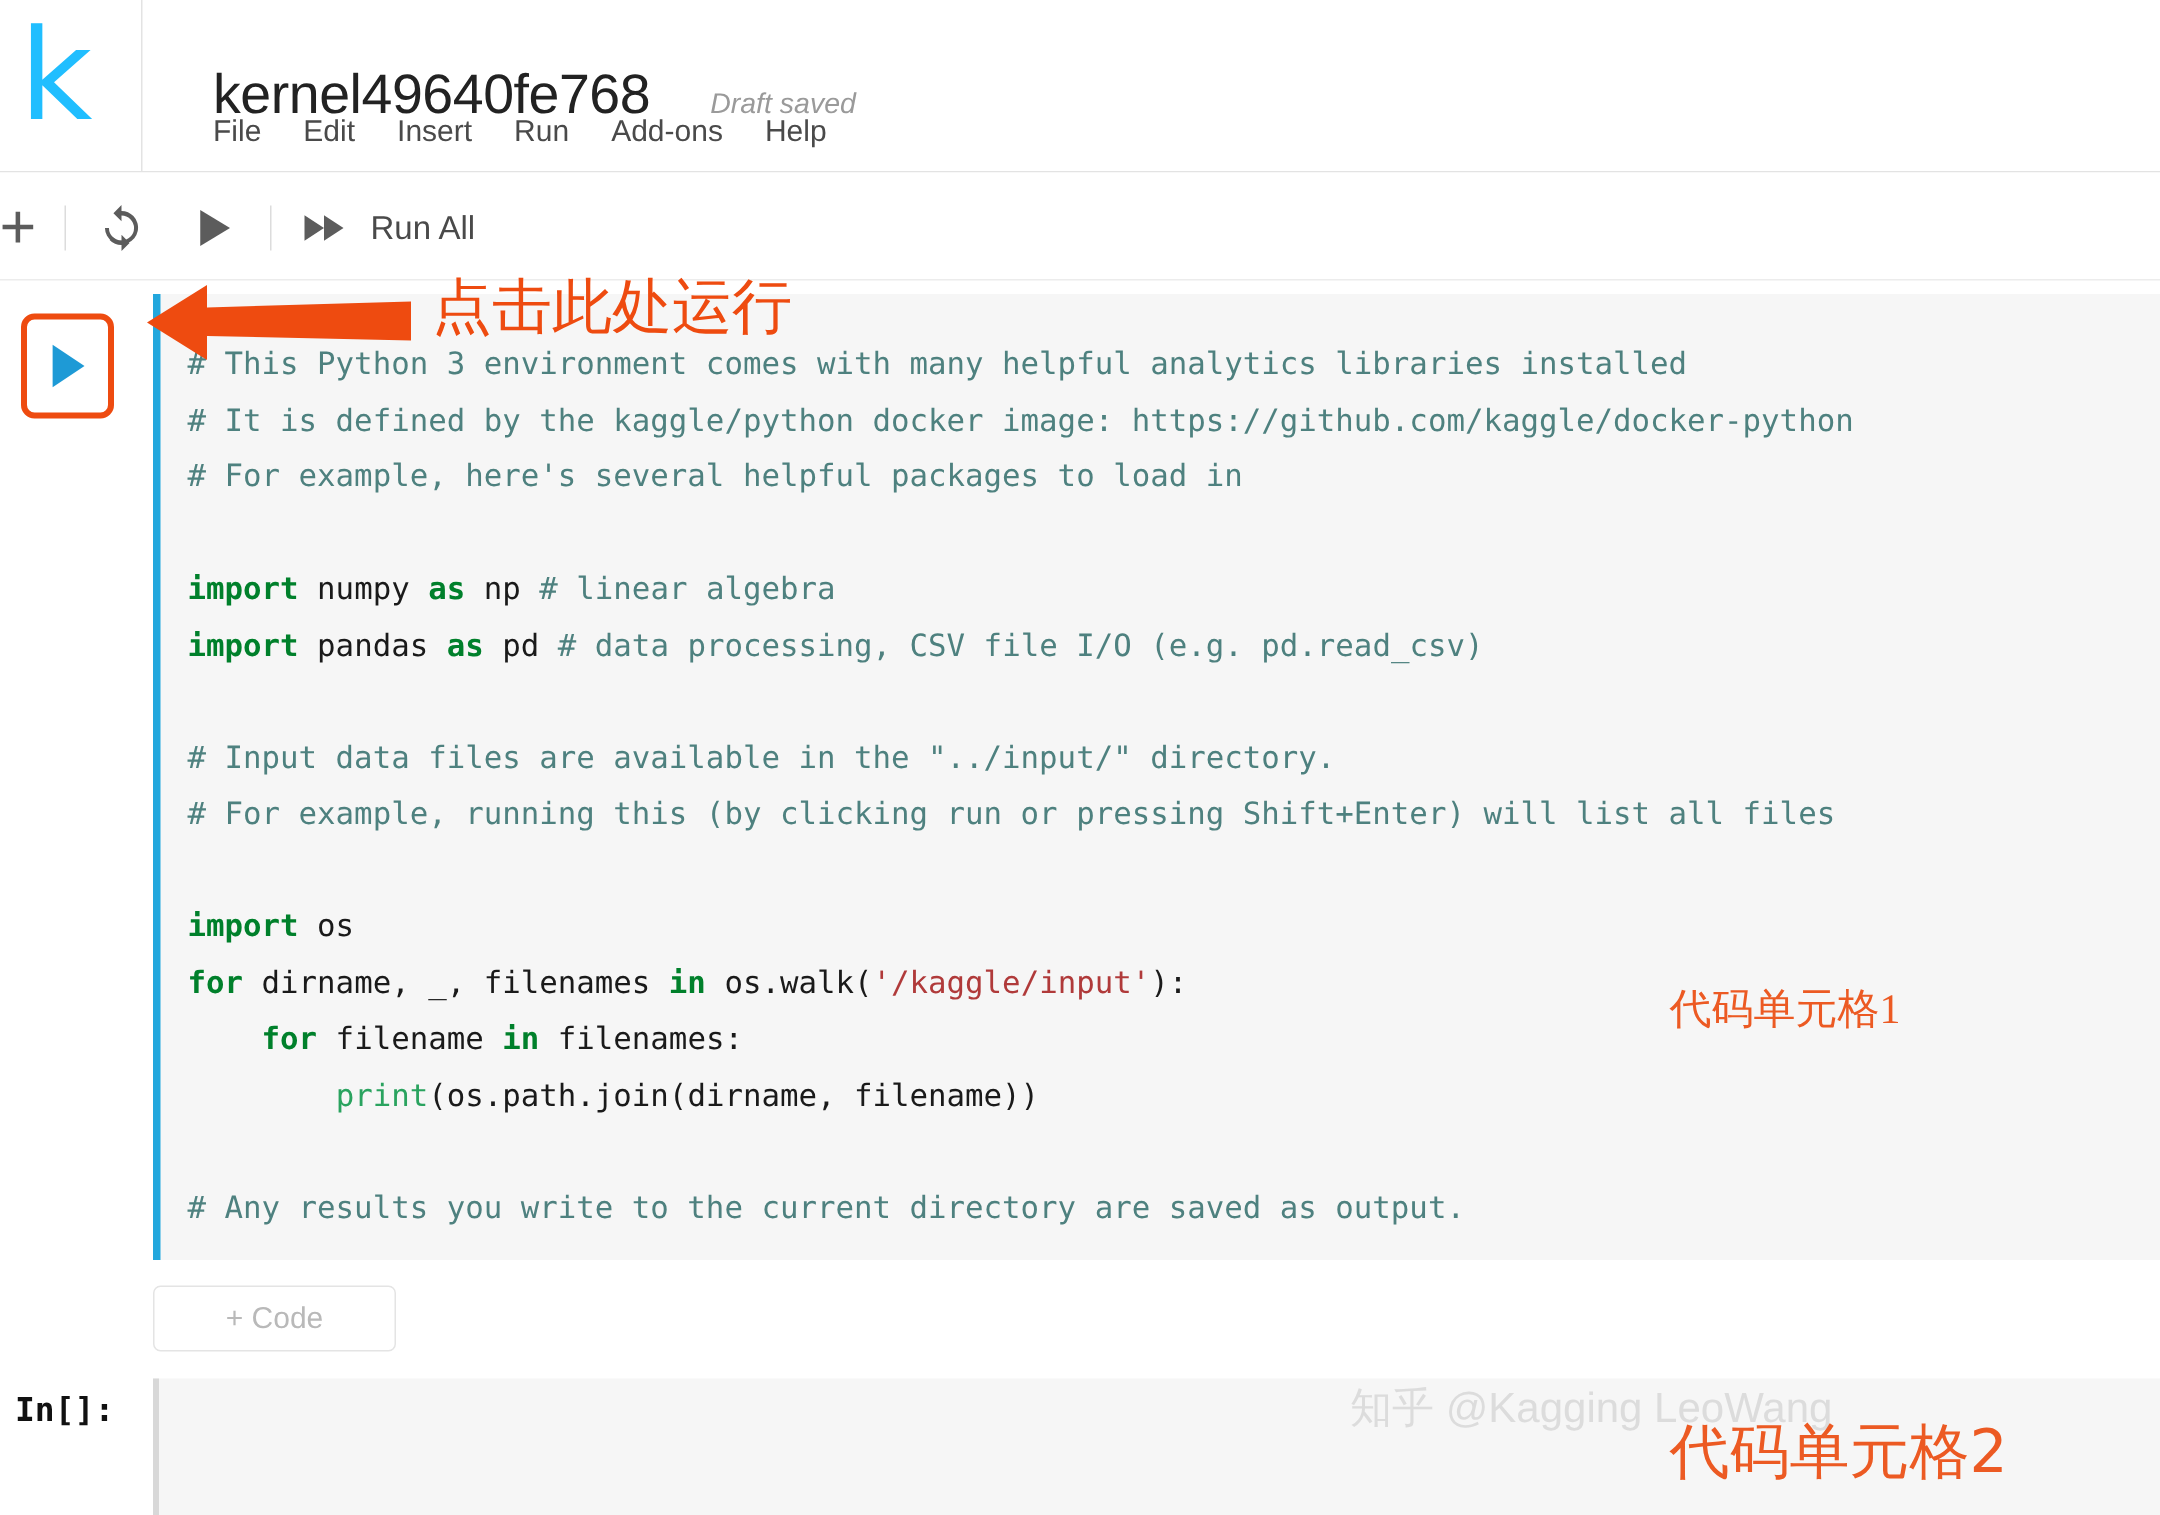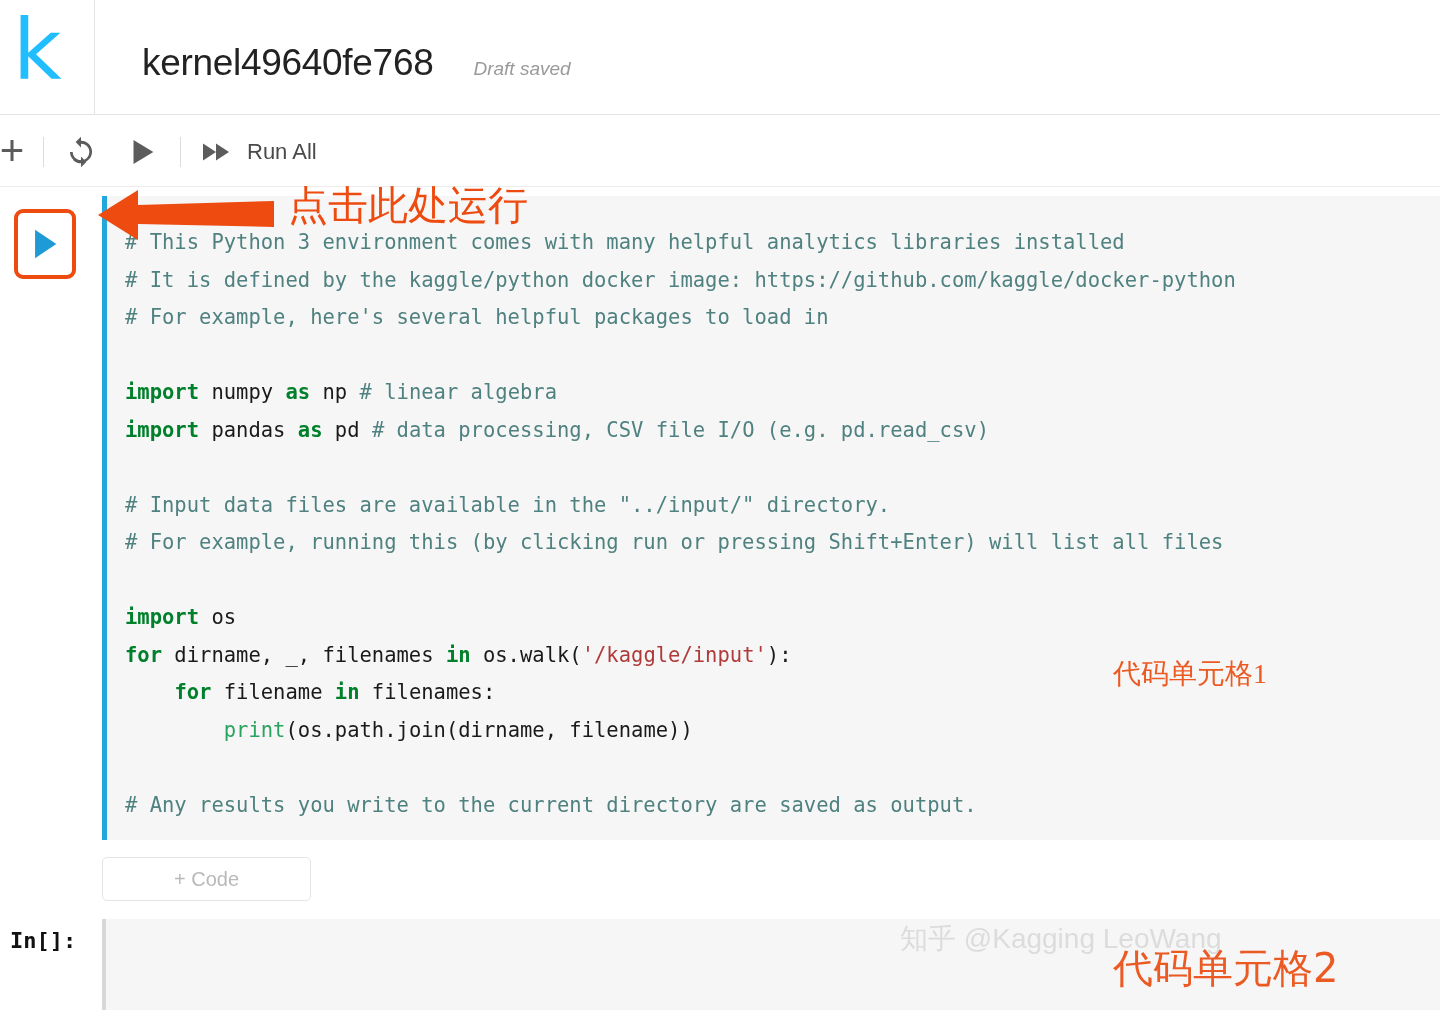--- a/index.html
+++ b/index.html
@@ -158,21 +158,21 @@
   .c-plain   { color: #1a1a1a; }
 
   
   #add-buttons {
     position: absolute;
     left: 102px; top: 857px;
     display: flex;
     gap: 29px;
   }
   .add-btn {
-    width: 209px; height: 44px;
+    width: 162px; height: 44px;
     border: 1px solid #e4e4e4;
     border-radius: 5px;
     background: #fff;
     color: #b9b9b9;
     font-size: 20px;
     display: flex;
     align-items: center;
     justify-content: center;
     cursor: pointer;
     box-sizing: border-box;
@@ -246,20 +246,28 @@
 <body>
 
 <div id="header">
   <div id="logo-cell">
     <div id="kaggle-logo">k</div>
   </div>
   <div id="title-row">
     <div id="notebook-title">kernel49640fe768</div>
     <div id="draft-status">Draft saved</div>
   </div>
+  <div id="menubar">
+    <div class="menu-item">File</div>
+    <div class="menu-item">Edit</div>
+    <div class="menu-item">Insert</div>
+    <div class="menu-item">Run</div>
+    <div class="menu-item">Add-ons</div>
+    <div class="menu-item">Help</div>
+  </div>
 </div>
 
 <div id="toolbar">
   <div class="tb-icon" id="tb-add">+</div>
   <div class="tb-sep" id="sep1"></div>
 
   <div class="tb-icon" id="tb-refresh">
     <svg width="34" height="34" viewBox="0 0 24 24" fill="#5c5c5c">
       <path d="M17.6 6.4A7.9 7.9 0 0 0 12 4V1.2L8.2 5 12 8.8V6.1a5.9 5.9 0 1 1-5.9 5.9H4.2a7.8 7.8 0 1 0 13.4-5.6z"></path>
       <path d="M6.4 17.6A7.9 7.9 0 0 0 12 20v2.8L15.8 19 12 15.2V18a5.9 5.9 0 0 1-4.2-1.7z"></path>

